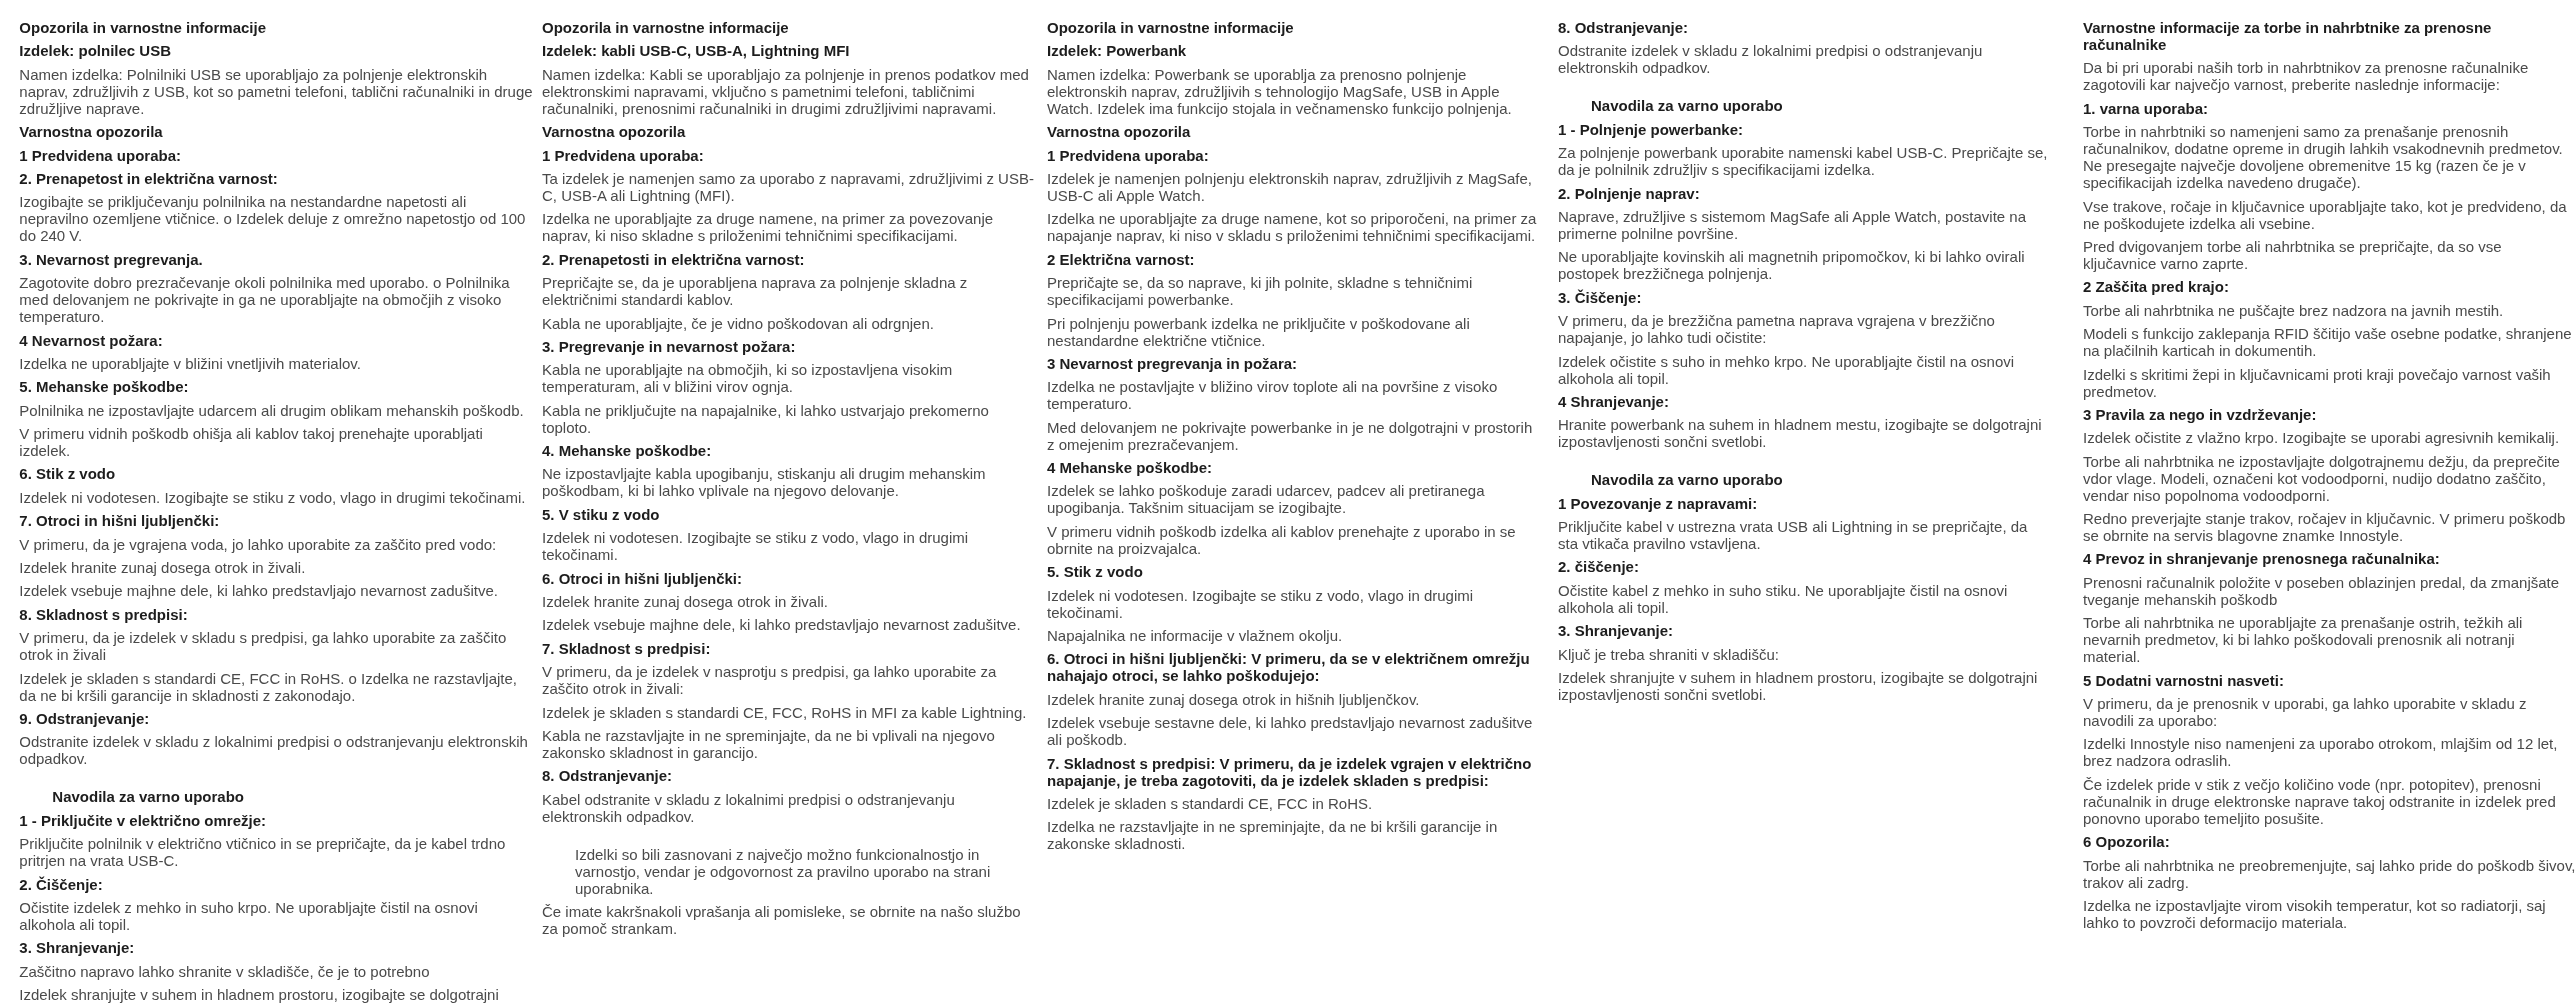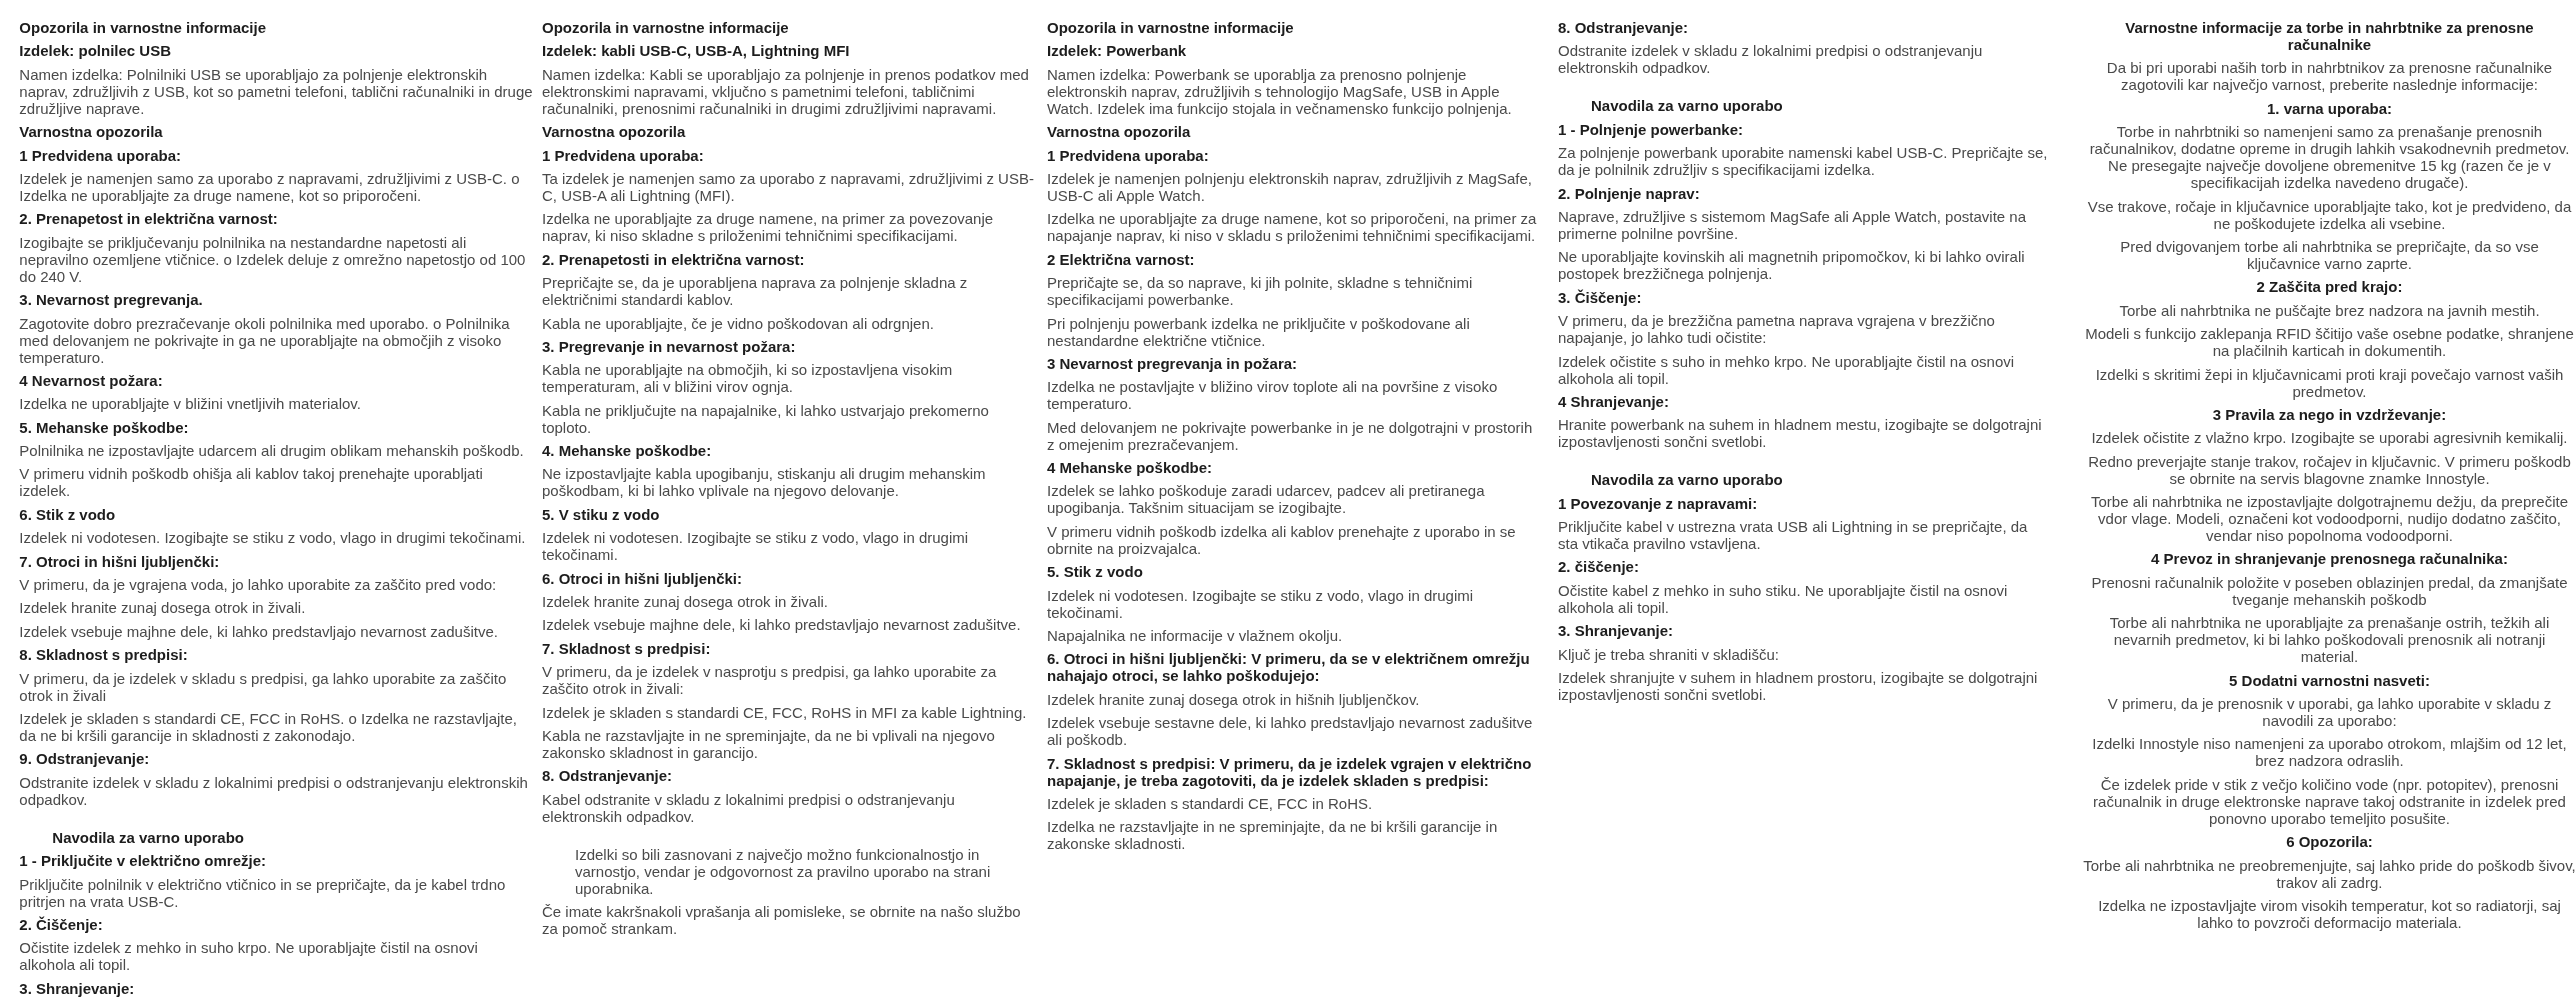--- a/index.html
+++ b/index.html
@@ -23,21 +23,21 @@
     position: absolute;
     top: 19px;
     font-size: 15px;
     line-height: 17px;
     color: #4a4a4a;
   }
   .col-1 { left: 19.3px;   width: 515px; }
   .col-2 { left: 542px;  width: 495px; }
   .col-3 { left: 1047px; width: 495px; }
   .col-4 { left: 1558px; width: 493px; }
-  .col-5 { left: 2083px; width: 493px; text-align: center; }
+  .col-5 { left: 2083px; width: 493px; }
   .head {
     font-weight: bold;
     color: #1d1d1d;
     margin: 0 0 6.4px 0;
   }
   .para {
     margin: 0 0 6.4px 0;
   }
   .gap {
     margin-top: 21px;
@@ -47,21 +47,20 @@
 </head>
 <body>
 
 <main class="doc">
   <section class="col col-1">
       <div class="head">Opozorila in varnostne informacije</div>
       <div class="head">Izdelek: polnilec USB</div>
       <div class="para">Namen izdelka: Polnilniki USB se uporabljajo za polnjenje elektronskih naprav, združljivih z USB, kot so pametni telefoni, tablični računalniki in druge združljive naprave.</div>
       <div class="head">Varnostna opozorila</div>
       <div class="head">1 Predvidena uporaba:</div>
-      <div class="para">Izdelek je namenjen samo za uporabo z napravami, združljivimi z USB-C. o Izdelka ne uporabljajte za druge namene, kot so priporočeni.</div>
       <div class="head">2. Prenapetost in električna varnost:</div>
       <div class="para">Izogibajte se priključevanju polnilnika na nestandardne napetosti ali nepravilno ozemljene vtičnice. o Izdelek deluje z omrežno napetostjo od 100 do 240 V.</div>
       <div class="head">3. Nevarnost pregrevanja.</div>
       <div class="para">Zagotovite dobro prezračevanje okoli polnilnika med uporabo. o Polnilnika med delovanjem ne pokrivajte in ga ne uporabljajte na območjih z visoko temperaturo.</div>
       <div class="head">4 Nevarnost požara:</div>
       <div class="para">Izdelka ne uporabljajte v bližini vnetljivih materialov.</div>
       <div class="head">5. Mehanske poškodbe:</div>
       <div class="para">Polnilnika ne izpostavljajte udarcem ali drugim oblikam mehanskih poškodb.</div>
       <div class="para">V primeru vidnih poškodb ohišja ali kablov takoj prenehajte uporabljati izdelek.</div>
       <div class="head">6. Stik z vodo</div>
@@ -170,22 +169,22 @@
       <div class="head">1. varna uporaba:</div>
       <div class="para">Torbe in nahrbtniki so namenjeni samo za prenašanje prenosnih računalnikov, dodatne opreme in drugih lahkih vsakodnevnih predmetov. Ne presegajte največje dovoljene obremenitve 15 kg (razen če je v specifikacijah izdelka navedeno drugače).</div>
       <div class="para">Vse trakove, ročaje in ključavnice uporabljajte tako, kot je predvideno, da ne poškodujete izdelka ali vsebine.</div>
       <div class="para">Pred dvigovanjem torbe ali nahrbtnika se prepričajte, da so vse ključavnice varno zaprte.</div>
       <div class="head">2 Zaščita pred krajo:</div>
       <div class="para">Torbe ali nahrbtnika ne puščajte brez nadzora na javnih mestih.</div>
       <div class="para">Modeli s funkcijo zaklepanja RFID ščitijo vaše osebne podatke, shranjene na plačilnih karticah in dokumentih.</div>
       <div class="para">Izdelki s skritimi žepi in ključavnicami proti kraji povečajo varnost vaših predmetov.</div>
       <div class="head">3 Pravila za nego in vzdrževanje:</div>
       <div class="para">Izdelek očistite z vlažno krpo. Izogibajte se uporabi agresivnih kemikalij.</div>
+      <div class="para">Torbe ali nahrbtnika ne izpostavljajte dolgotrajnemu dežju, da preprečite vdor vlage. Modeli, označeni kot vodoodporni, nudijo dodatno zaščito, vendar niso popolnoma vodoodporni.</div>
       <div class="para">Redno preverjajte stanje trakov, ročajev in ključavnic. V primeru poškodb se obrnite na servis blagovne znamke Innostyle.</div>
-      <div class="para">Torbe ali nahrbtnika ne izpostavljajte dolgotrajnemu dežju, da preprečite vdor vlage. Modeli, označeni kot vodoodporni, nudijo dodatno zaščito, vendar niso popolnoma vodoodporni.</div>
       <div class="head">4 Prevoz in shranjevanje prenosnega računalnika:</div>
       <div class="para">Prenosni računalnik položite v poseben oblazinjen predal, da zmanjšate tveganje mehanskih poškodb</div>
       <div class="para">Torbe ali nahrbtnika ne uporabljajte za prenašanje ostrih, težkih ali nevarnih predmetov, ki bi lahko poškodovali prenosnik ali notranji material.</div>
       <div class="head">5 Dodatni varnostni nasveti:</div>
       <div class="para">V primeru, da je prenosnik v uporabi, ga lahko uporabite v skladu z navodili za uporabo:</div>
       <div class="para">Izdelki Innostyle niso namenjeni za uporabo otrokom, mlajšim od 12 let, brez nadzora odraslih.</div>
       <div class="para">Če izdelek pride v stik z večjo količino vode (npr. potopitev), prenosni računalnik in druge elektronske naprave takoj odstranite in izdelek pred ponovno uporabo temeljito posušite.</div>
       <div class="head">6 Opozorila:</div>
       <div class="para">Torbe ali nahrbtnika ne preobremenjujte, saj lahko pride do poškodb šivov, trakov ali zadrg.</div>
       <div class="para">Izdelka ne izpostavljajte virom visokih temperatur, kot so radiatorji, saj lahko to povzroči deformacijo materiala.</div>

